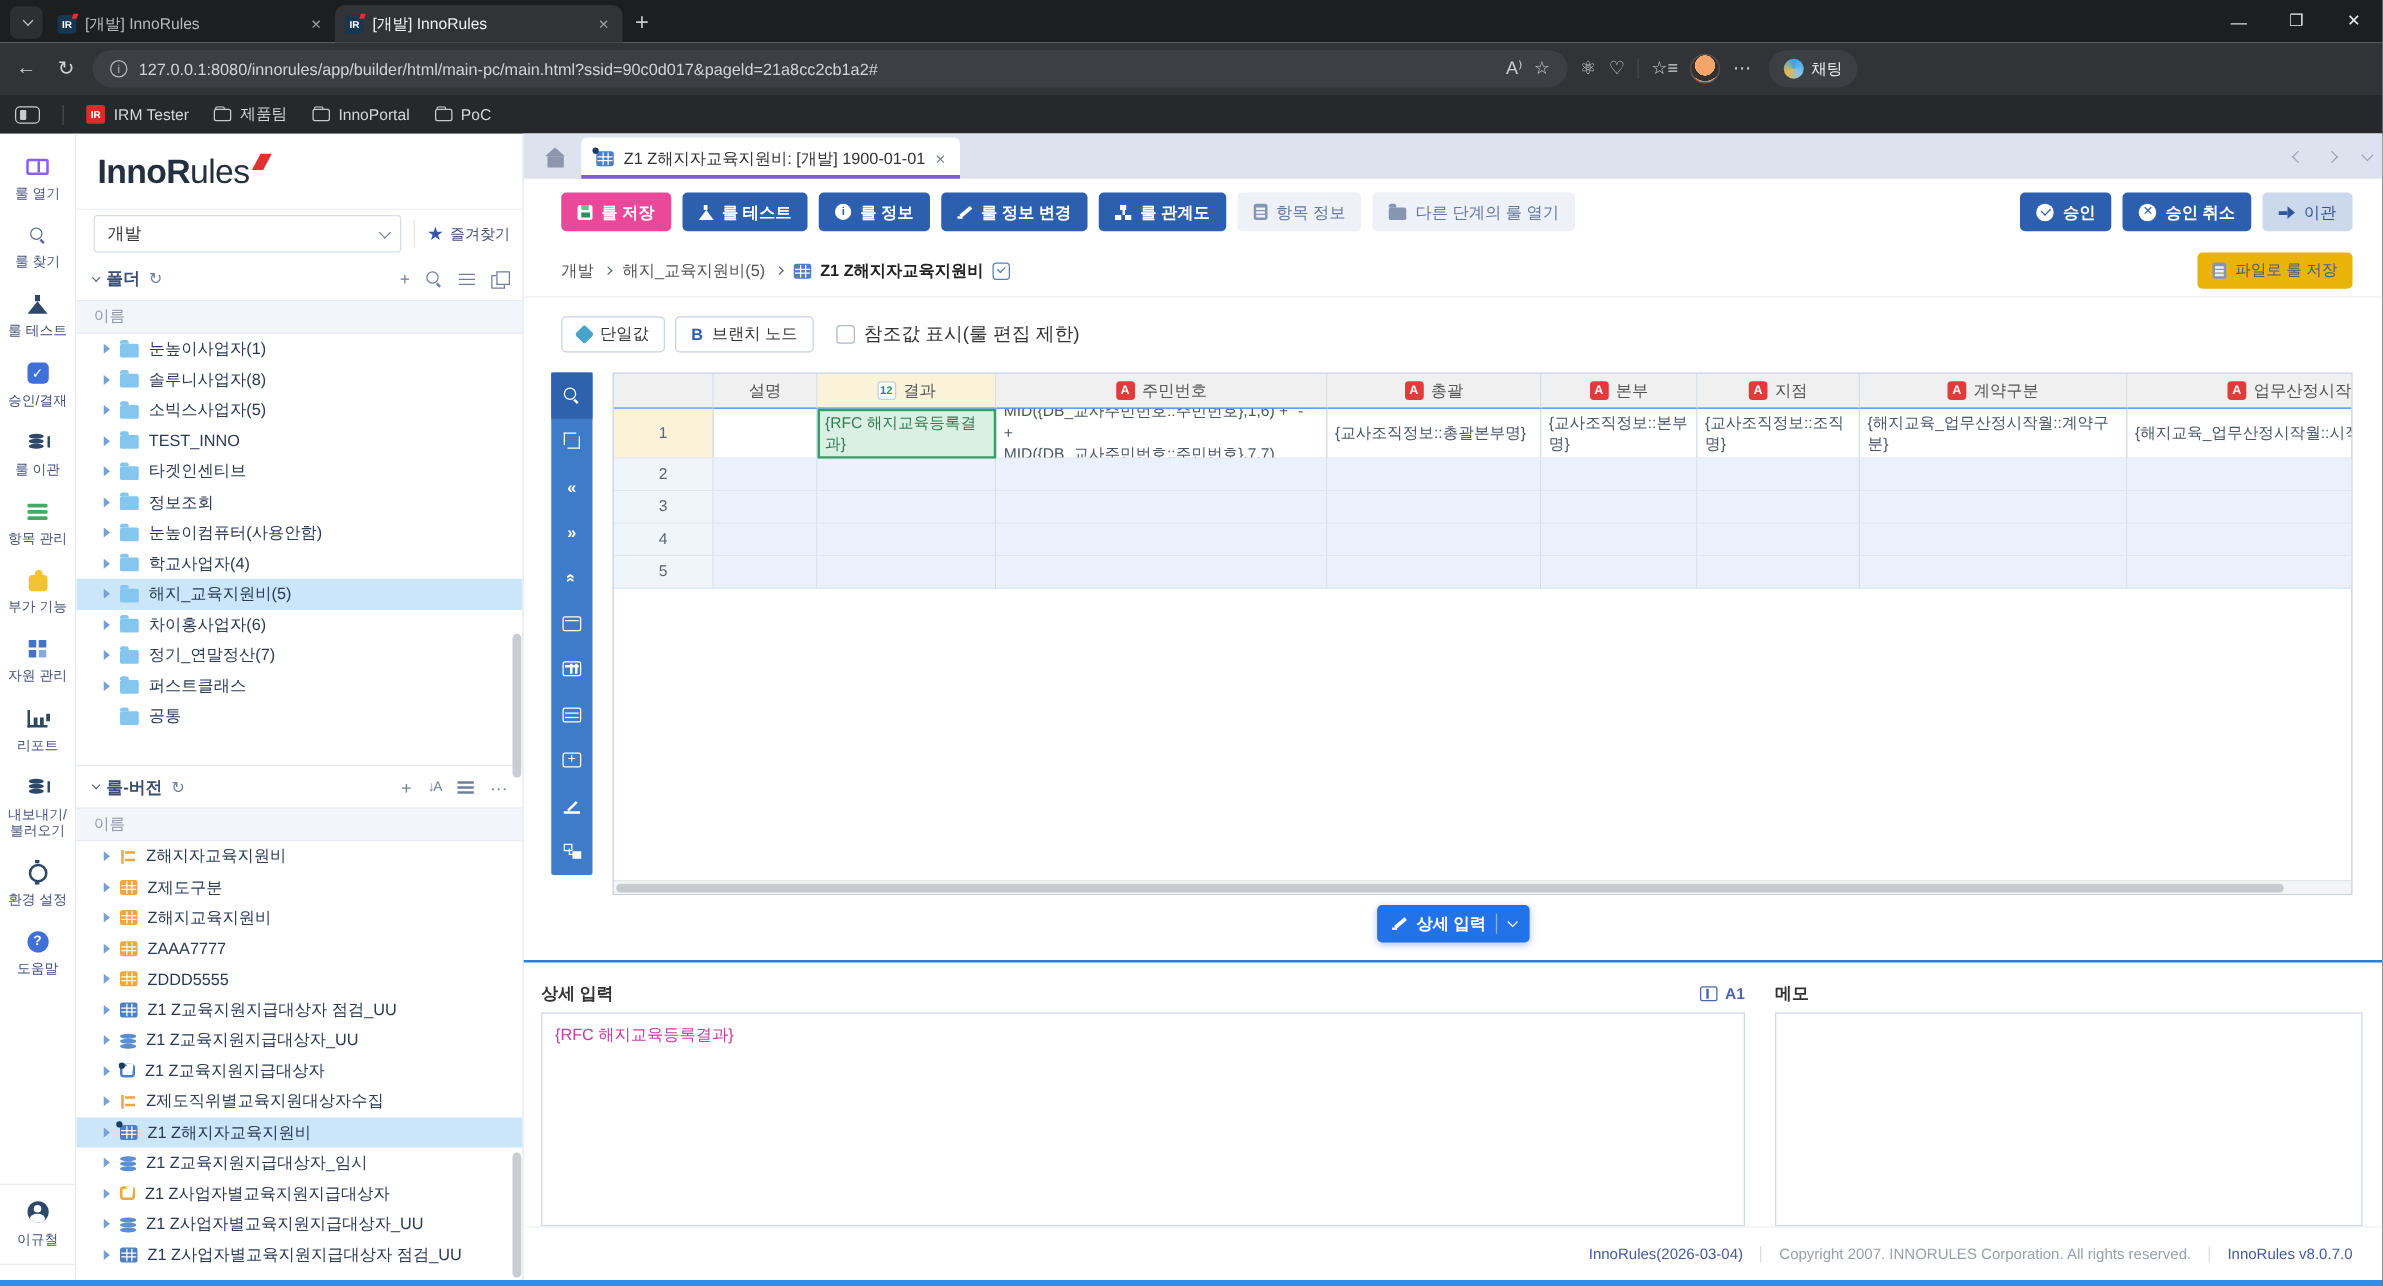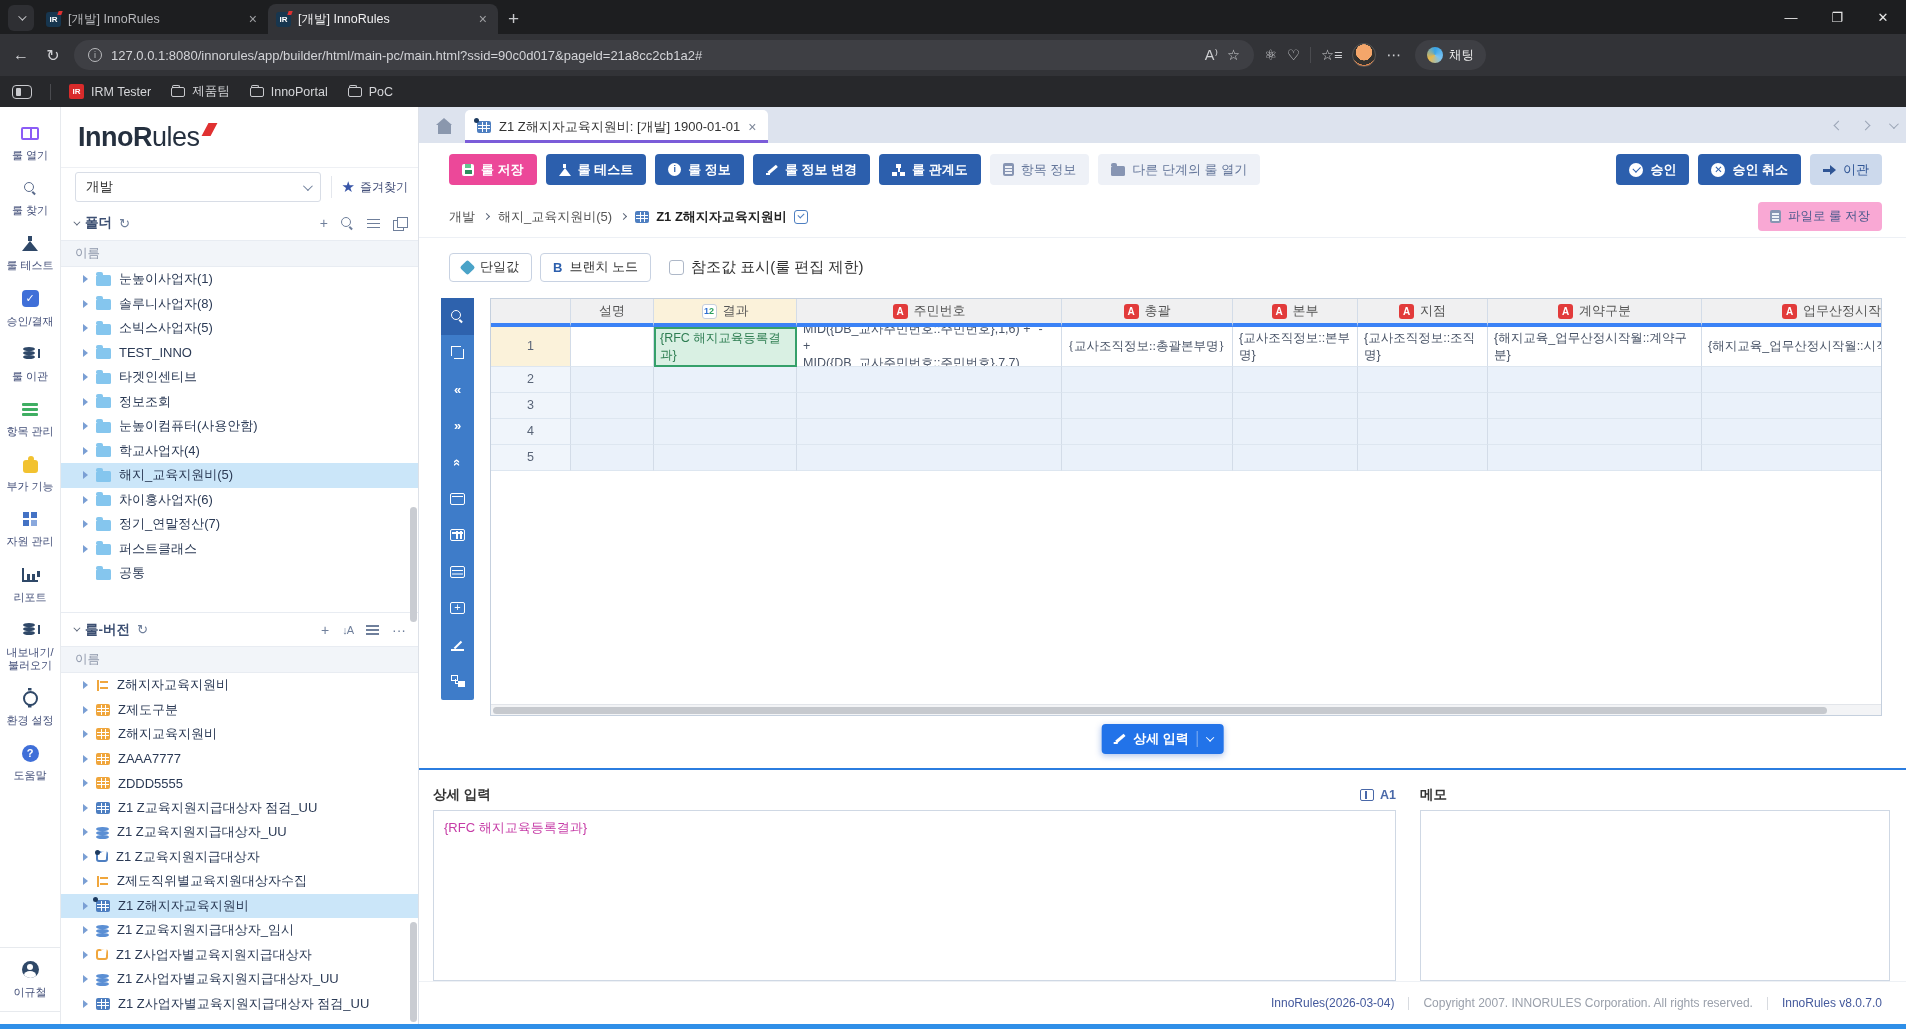--- a/index.html
+++ b/index.html
@@ -75,36 +75,36 @@
   .tb{height:31px;border:none;border-radius:4px;display:inline-flex;align-items:center;gap:7px;padding:0 13px;font-size:13px;font-weight:bold;cursor:pointer;font-family:inherit}
   .tb.green{background:#ec4899;color:#fff}
   .tb.blue{background:#2c5fad;color:#fff}
   .tb.light{background:#eef1f7;color:#64769a;font-weight:normal}
   .tb.pale{background:#ccd9ec;color:#2f5595;font-weight:normal}
   .tbspacer{flex:1}
 
   .crumbrow{height:42px;display:flex;align-items:center;padding:0 24px 0 30px;gap:9px;border-bottom:1px solid #edf0f5;font-size:13px;color:#555;flex:none}
   .crumbcur{font-weight:bold;color:#222;display:flex;align-items:center;gap:7px}
   .crumbsep{color:#a7afbd;font-size:14px}
-  .filesave{margin-left:auto;height:29px;background:#f9a8d4;border-radius:4px;display:flex;align-items:center;gap:7px;padding:0 12px;color:#49598c;font-size:12.5px}
+  .filesave{margin-left:auto;height:29px;background:#eab308;border-radius:4px;display:flex;align-items:center;gap:7px;padding:0 12px;color:#49598c;font-size:12.5px}
 
   .filterrow{height:30px;margin:14px 24px 0 30px;display:flex;align-items:center;gap:8px;flex:none}
   .chip{height:29px;border:1px solid #c8d2e2;background:#fff;border-radius:4px;display:inline-flex;align-items:center;gap:7px;padding:0 12px;font-size:13px;color:#333;font-family:inherit}
   .refcheck{display:flex;align-items:center;gap:7px;margin-left:10px;font-size:15px;color:#333}
   .cbx{width:15px;height:15px;border:1.4px solid #aeb8c8;border-radius:3px;background:#fff}
 
   .contentrow{display:flex;margin:16px 24px 0 22px;flex:none}
   .strip{width:33px;background:#3e7cc9;flex:none;align-self:flex-start;border-radius:2px}
   .stripcell{width:33px;height:36.5px;display:flex;align-items:center;justify-content:center;color:#fff;cursor:pointer}
   .stripcell.active{background:#2e62ad}
   .tablewrap{flex:1;margin-left:16px;border:1px solid #c5d0de;position:relative;height:418px;overflow:hidden;min-width:0}
   .grid{position:absolute;left:0;top:0}
   .gr{display:flex}
   .gc{border-right:1px solid #d3dce8;border-bottom:1px solid #dde6f0;overflow:hidden;display:flex;align-items:center;font-size:12.5px;color:#4a5568;flex:none;padding:0 6px;white-space:pre-line;line-height:1.35}
-  .gc.hd{background:#f0f0f1;color:#555;justify-content:center;gap:6px;border-bottom:4px solid #3b82f6;font-size:13px;white-space:nowrap}
+  .gc.hd{background:#f0f0f1;color:#555;justify-content:center;gap:6px;border-bottom:1px solid #3b82f6;font-size:13px;white-space:nowrap}
   .gc.hd.cream,.gc.num.cream{background:#fbf2da}
   .gc.num{justify-content:center;color:#5a6578}
   .gc.selcell{background:#d9f0e3;border:2px solid #35a06a;justify-content:center;color:#2e7d52;padding:0 4px}
   .gc.empty{background:#eaf1fa}
   .gc.numempty{background:#f0f5fb}
   .hscroll{position:absolute;left:0;right:0;bottom:0;height:11px;background:#f3f4f6;border-top:1px solid #e2e5ea}
   .hthumb{position:absolute;left:2px;top:2px;height:7px;width:96%;background:#c6c9ce;border-radius:4px}
 
   .btnrow{height:52px;position:relative;flex:none}
   .detailbtn{position:absolute;left:50%;transform:translateX(-50%);top:8px;height:30px;background:#2273e9;border:none;border-radius:4px;color:#fff;font-size:13px;font-weight:bold;display:inline-flex;align-items:center;gap:8px;padding:0 12px;box-shadow:0 2px 6px rgba(30,90,200,.35);font-family:inherit;cursor:pointer}
@@ -742,21 +742,21 @@
                   <span class="ci i-A">A</span>
                   <span>업무산정시작</span>
                 </div>
               </div>
               <div class="gr">
                 <div class="gc num cream" style="width: 80px; height: 40px;">1</div>
                 <div class="gc" style="width: 83px; height: 40px;"></div>
                 <div class="gc selcell" style="width: 143px; height: 40px;">{RFC 해지교육등록결과}</div>
                 <div class="gc" style="width: 265px; height: 40px;">MID({DB_교사주민번호::주민번호},1,6) + "-" +
 MID({DB_교사주민번호::주민번호},7,7)</div>
-                <div class="gc" style="width: 171px; height: 40px; font-family: Liberation Serif, serif;">{교사조직정보::총괄본부명}</div>
+                <div class="gc" style="width: 171px; height: 40px;">{교사조직정보::총괄본부명}</div>
                 <div class="gc" style="width: 125px; height: 40px;">{교사조직정보::본부명}</div>
                 <div class="gc" style="width: 130px; height: 40px;">{교사조직정보::조직명}</div>
                 <div class="gc" style="width: 214px; height: 40px;">{해지교육_업무산정시작월::계약구분}</div>
                 <div class="gc" style="width: 260px; height: 40px;">{해지교육_업무산정시작월::시작월}</div>
               </div>
               <div class="gr">
                 <div class="gc num numempty" style="width: 80px; height: 26px;">2</div>
                 <div class="gc empty" style="width: 83px; height: 26px;"></div>
                 <div class="gc empty" style="width: 143px; height: 26px;"></div>
                 <div class="gc empty" style="width: 265px; height: 26px;"></div>

